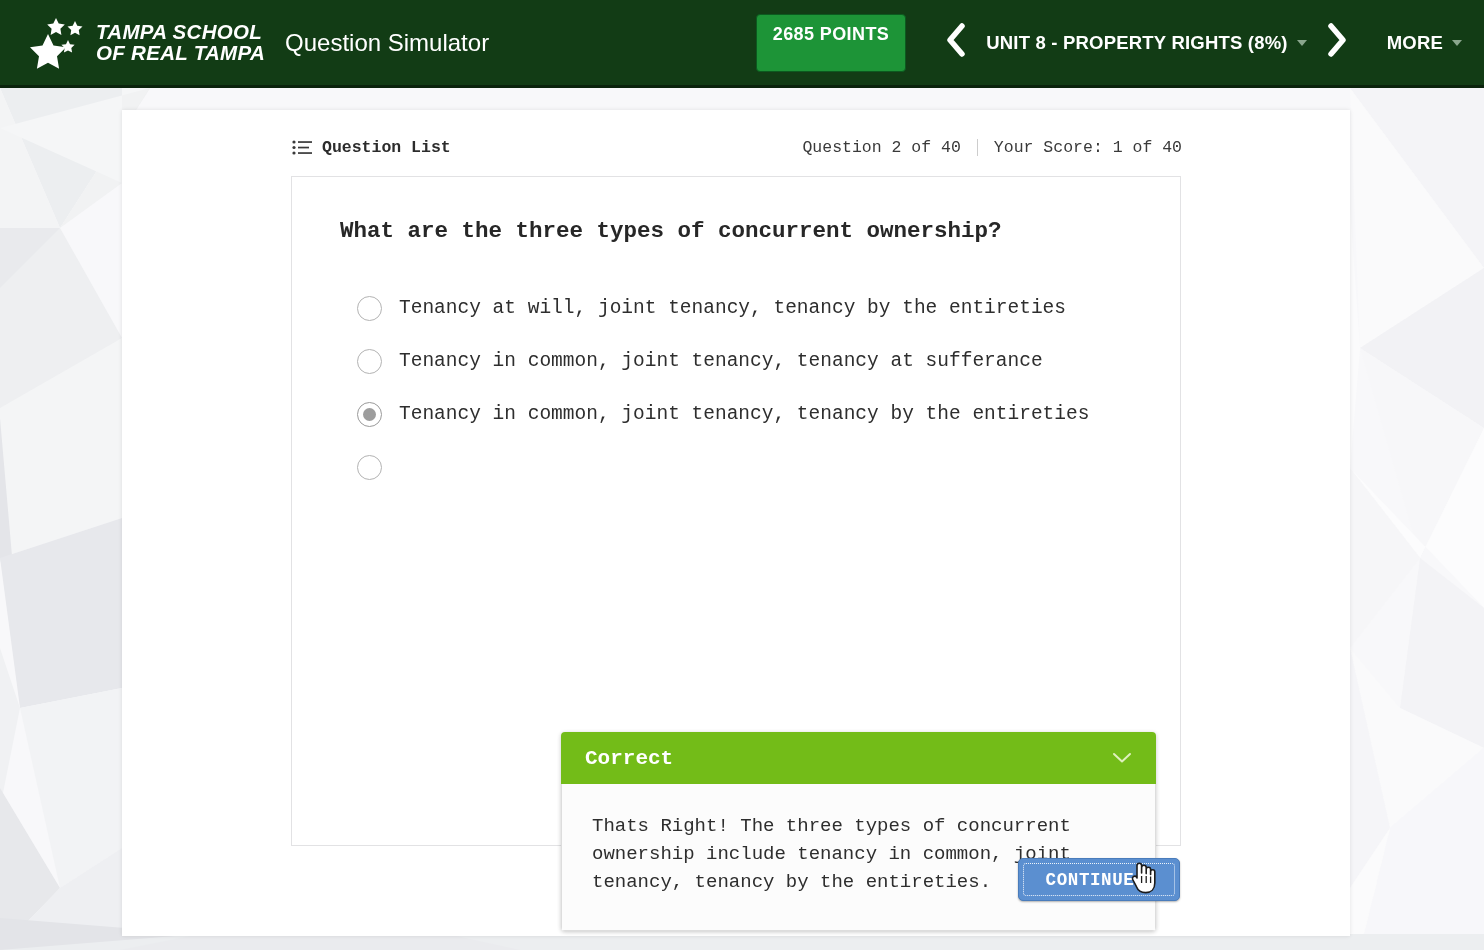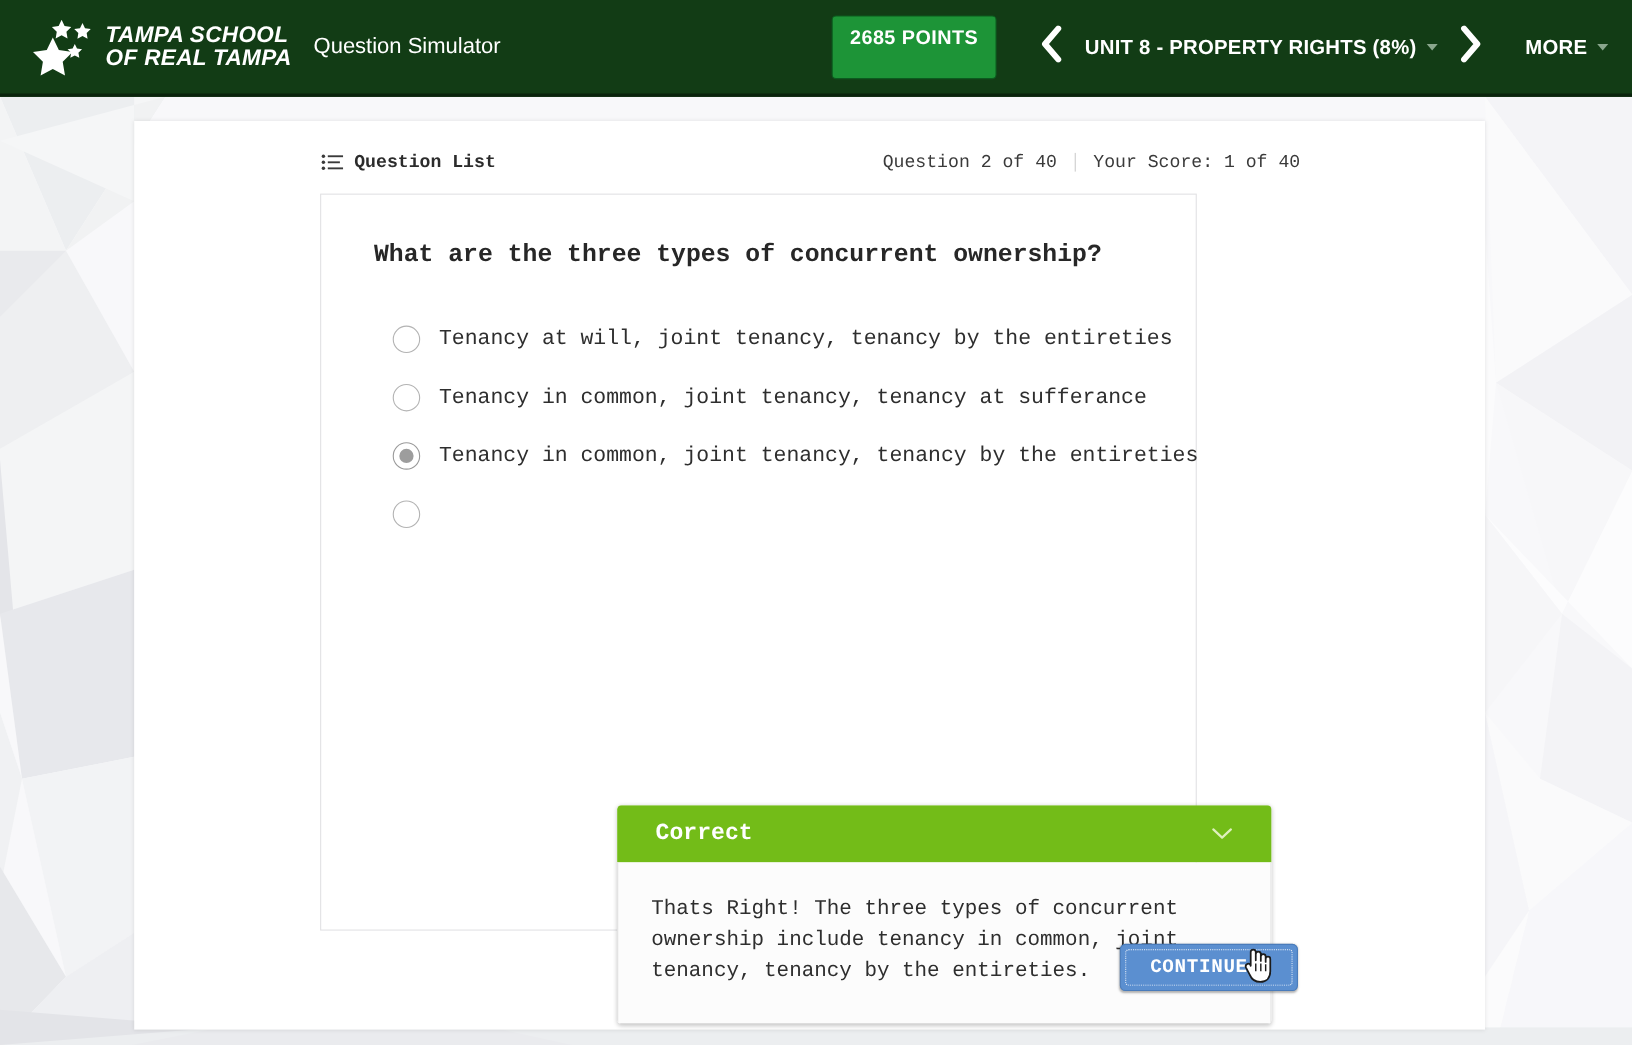--- a/index.html
+++ b/index.html
@@ -54,21 +54,21 @@
     font-weight: bold;
     line-height: 1.02;
     letter-spacing: 0.3px;
     margin-left: -4px;
   }
   .logo-line1 { font-size: 20.5px; }
   .logo-line2 { font-size: 20.5px; }
 
   #app-title {
     color: #ffffff;
-    font-size: 20px;
+    font-size: 24px;
     margin-left: 20px;
     font-weight: 400;
     white-space: nowrap;
   }
 
   #header-right {
     margin-left: auto;
     display: flex;
     align-items: center;
     height: 100%;
@@ -168,21 +168,21 @@
     height: 17px;
     background: #cdcdcd;
     margin: 0 16px;
   }
 
   
   #question-card {
     position: absolute;
     left: 169px;
     top: 66px;
-    width: 797px;
+    width: 890px;
     height: 670px;
     border: 1px solid #e2e2e4;
     background: #ffffff;
   }
 
   #question-text {
     position: absolute;
     left: 48px;
     top: 40px;
     width: 790px;
@@ -235,21 +235,21 @@
     border-radius: 4px;
     box-shadow: 0 1px 4px rgba(0,0,0,0.22);
     overflow: hidden;
   }
 
   #feedback-header {
     background: #73bc18;
     height: 52px;
     display: flex;
     align-items: center;
-    padding: 0 35px;
+    padding: 0 24px;
   }
   #feedback-title {
     color: #ffffff;
     font-size: 21px;
     font-weight: bold;
   }
   #feedback-toggle {
     margin-left: auto;
     cursor: pointer;
     display: flex;

